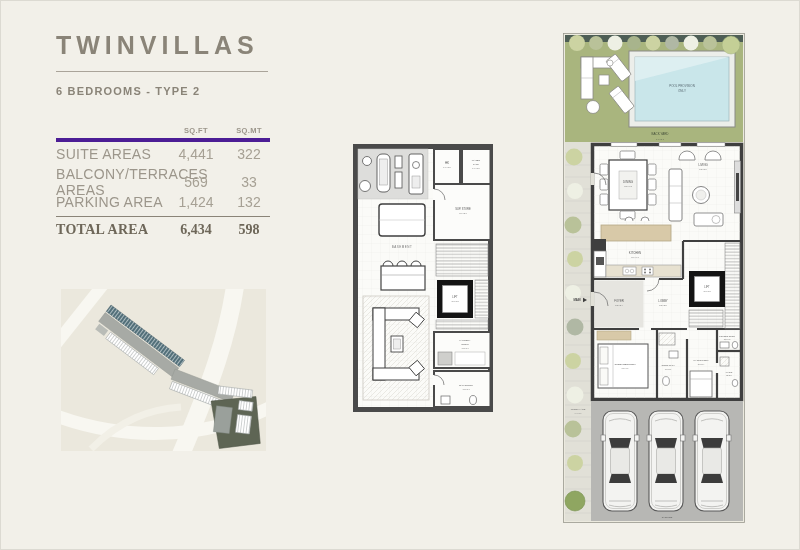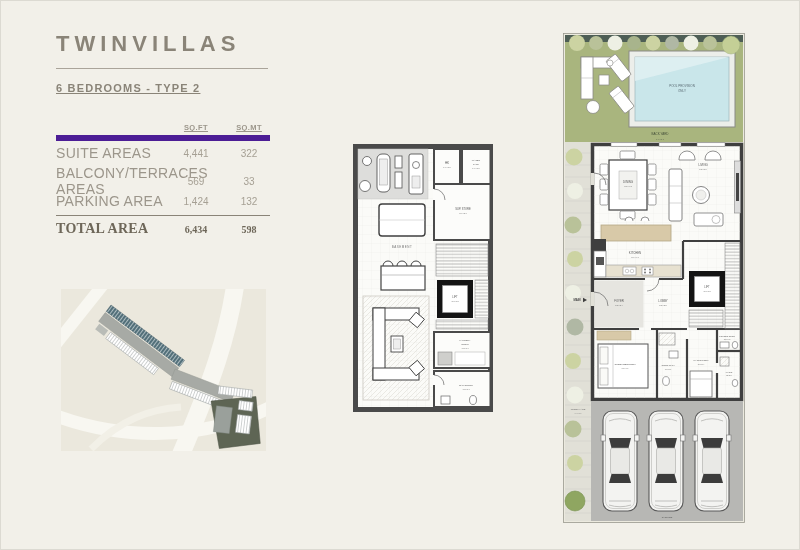--- a/index.html
+++ b/index.html
@@ -3,33 +3,33 @@
 <meta charset="utf-8">
 <style>
   html,body{margin:0;padding:0;background:#e7e5de;}
   .page{
     position:relative;width:800px;height:550px;margin:0 auto;
     background:#f2f0e9;border:1px solid #dcdad2;box-sizing:border-box;
     font-family:"Liberation Sans", sans-serif;overflow:hidden;
   }
   .left-col{position:absolute;left:55px;top:30px;width:215px;}
   .title{
-    font-size:22px;font-weight:600;letter-spacing:5px;color:#8a8478;margin:0;
+    font-size:25px;font-weight:600;letter-spacing:5px;color:#8a8478;margin:0;
   }
   .title-rule{border-top:1px solid #aaa49a;margin:11px 0 13px 0;width:212px;}
   .subtitle{
-    font-size:11px;font-weight:bold;letter-spacing:1.2px;color:#8a8478;text-decoration:underline;
+    font-size:11px;font-weight:bold;letter-spacing:1.2px;color:#8a8478;
   }
   .area-table{margin-top:26px;width:214px;color:#9c968b;}
   .t-row{display:grid;grid-template-columns:108px 64px 42px;align-items:center;}
-  .t-head{height:15px;border-bottom:6px solid #4c1d95;text-decoration:underline;}
+  .t-head{height:15px;border-bottom:4px solid #4c1d95;}
   .t-head .hcell{font-size:7.5px;font-weight:bold;letter-spacing:.4px;text-align:center;color:#9c968b;}
   .t-body{height:24px;}
   .t-label{font-size:14px;letter-spacing:.3px;}
-  .t-val{font-size:10px;text-align:center;color:#a6a094;}
+  .t-val{font-size:14px;text-align:center;color:#a6a094;}
   .t-div{border-top:1px solid #8a8478;margin-top:2px;}
   .t-bold{height:26px;color:#6e6759;font-weight:bold;font-family:Liberation Serif, serif;}
   .t-bold .t-val{color:#6e6759;font-weight:bold;}
   .t-plot{height:32px;}
   .map-wrap{position:absolute;left:60px;top:288px;}
   .plan-mid{position:absolute;left:352px;top:143px;}
   .plan-right{position:absolute;left:562px;top:32px;}
   svg text{font-family:"Liberation Sans", sans-serif;}
 </style>
 </head>

